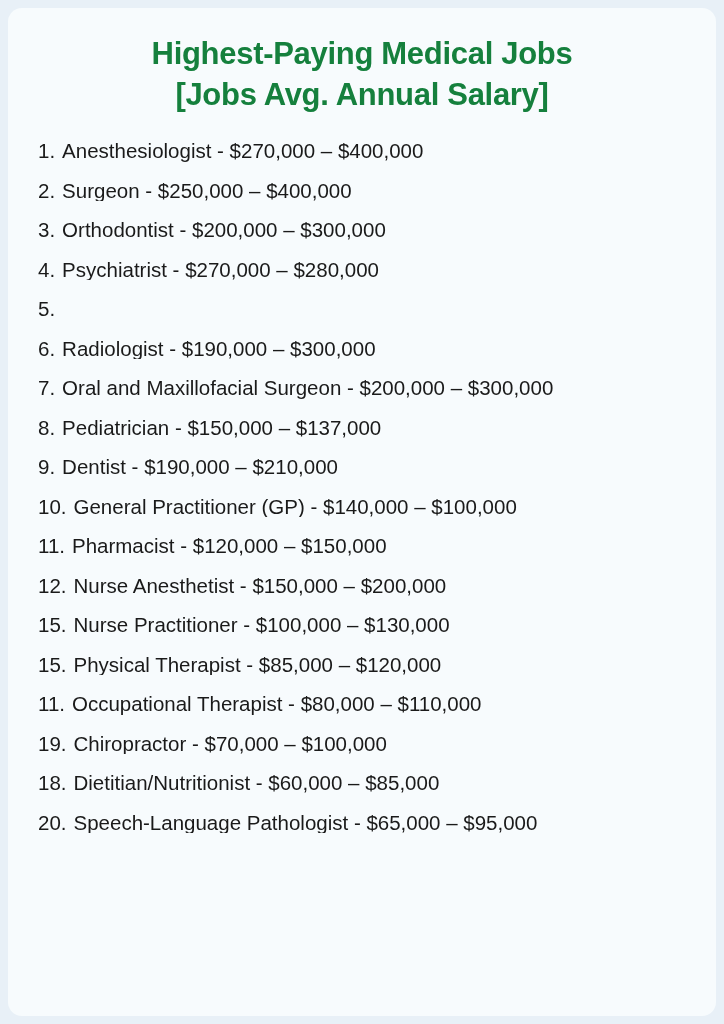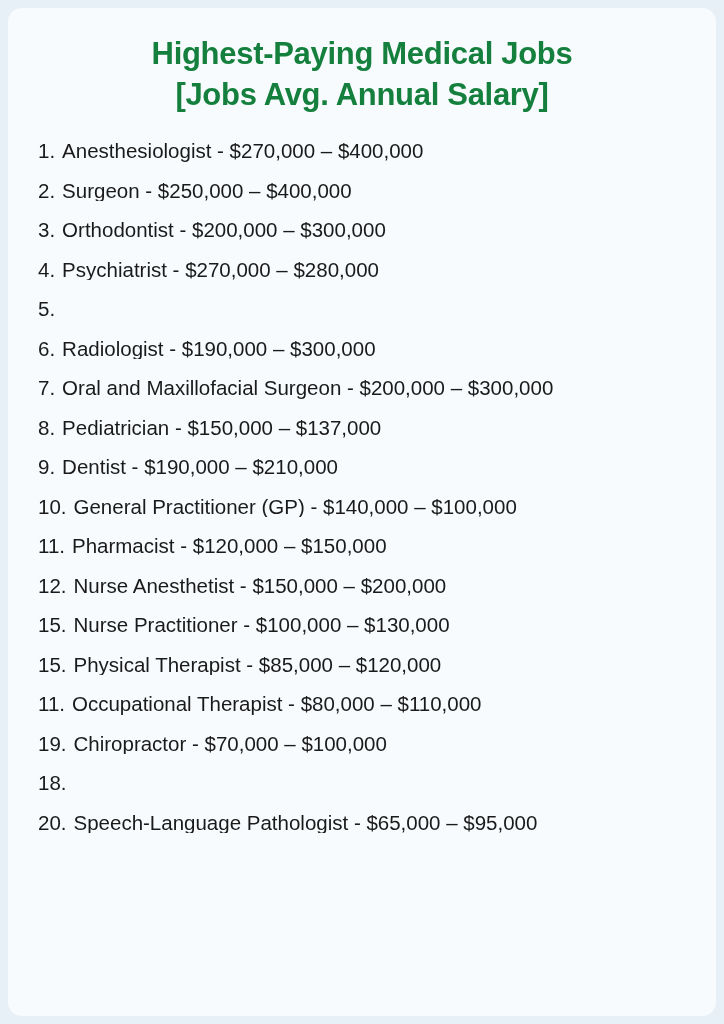--- a/index.html
+++ b/index.html
@@ -129,19 +129,20 @@
     <li>
         <span class="num">11.</span>
         <span class="entry">Occupational Therapist - $80,000 – $110,000</span>
       </li>
     <li>
         <span class="num">19.</span>
         <span class="entry">Chiropractor - $70,000 – $100,000</span>
       </li>
     <li>
         <span class="num">18.</span>
+        <span class="entry">Dietitian/Nutritionist - $60,000 – $85,000</span>
       </li>
     <li>
         <span class="num">20.</span>
         <span class="entry">Speech-Language Pathologist - $65,000 – $95,000</span>
       </li>
   </ol>
 </div>
 
 </body></html>

